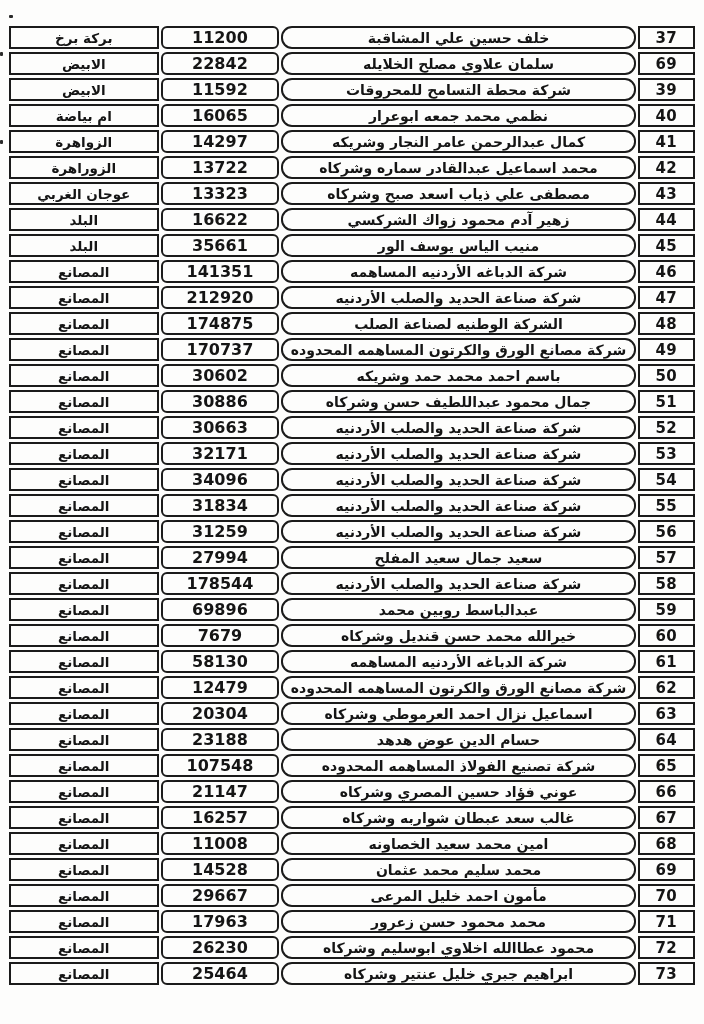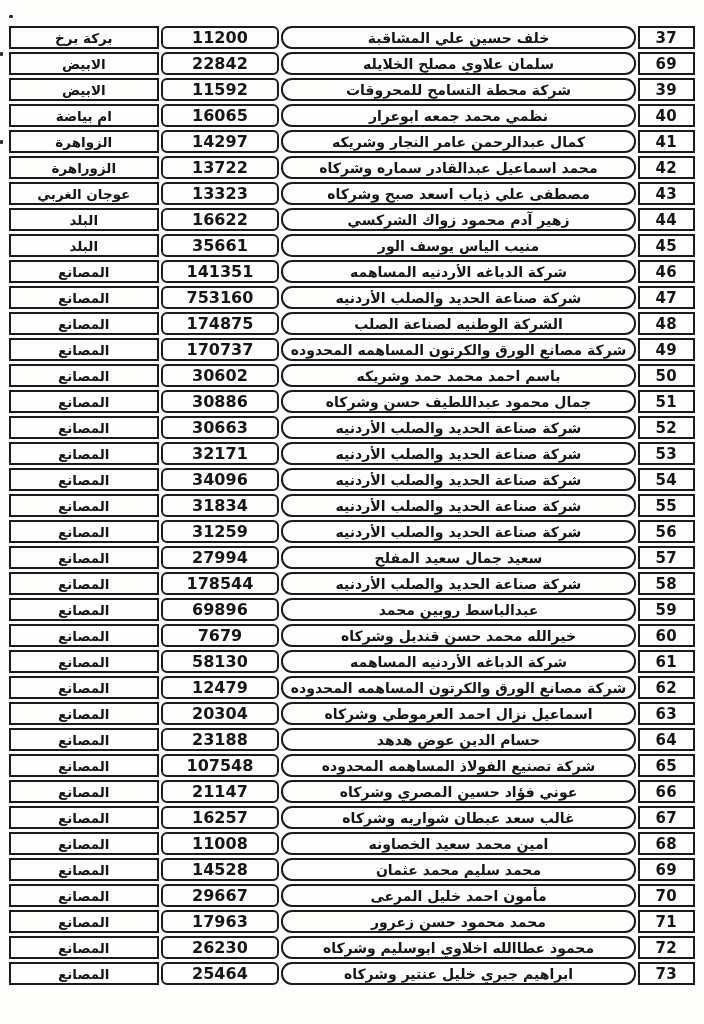--- a/index.html
+++ b/index.html
@@ -140,21 +140,21 @@
       </tr>
         <tr>
         <td class="c-no">46</td>
         <td class="c-name">شركة الدباغه الأردنيه المساهمه</td>
         <td class="c-amount">141351</td>
         <td class="c-loc">المصانع</td>
       </tr>
         <tr>
         <td class="c-no">47</td>
         <td class="c-name">شركة صناعة الحديد والصلب الأردنيه</td>
-        <td class="c-amount">753160</td>
+        <td class="c-amount">212920</td>
         <td class="c-loc">المصانع</td>
       </tr>
         <tr>
         <td class="c-no">48</td>
         <td class="c-name">الشركة الوطنيه لصناعة الصلب</td>
         <td class="c-amount">174875</td>
         <td class="c-loc">المصانع</td>
       </tr>
         <tr>
         <td class="c-no">49</td>

